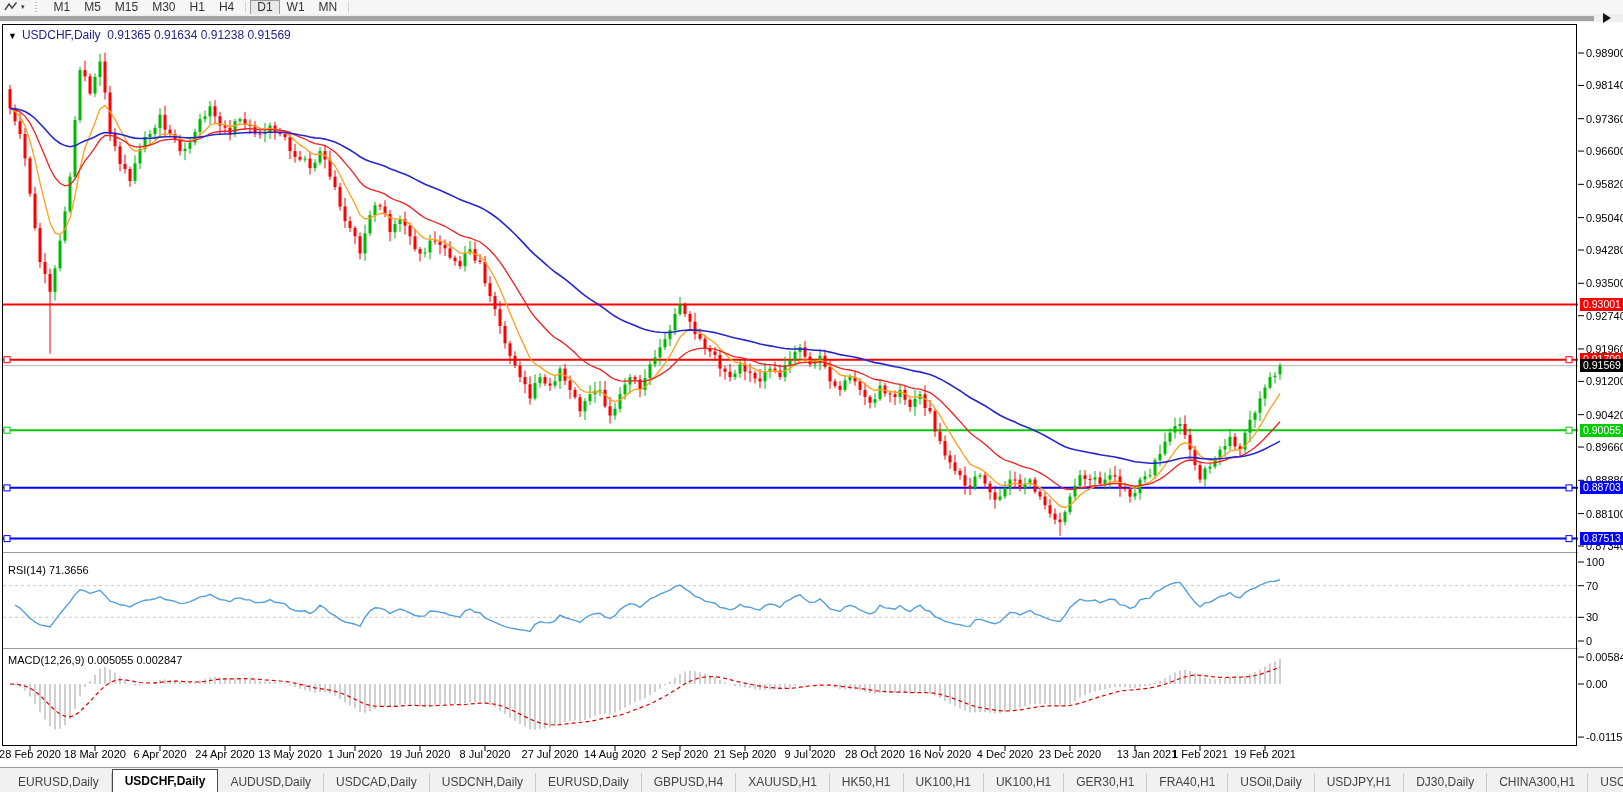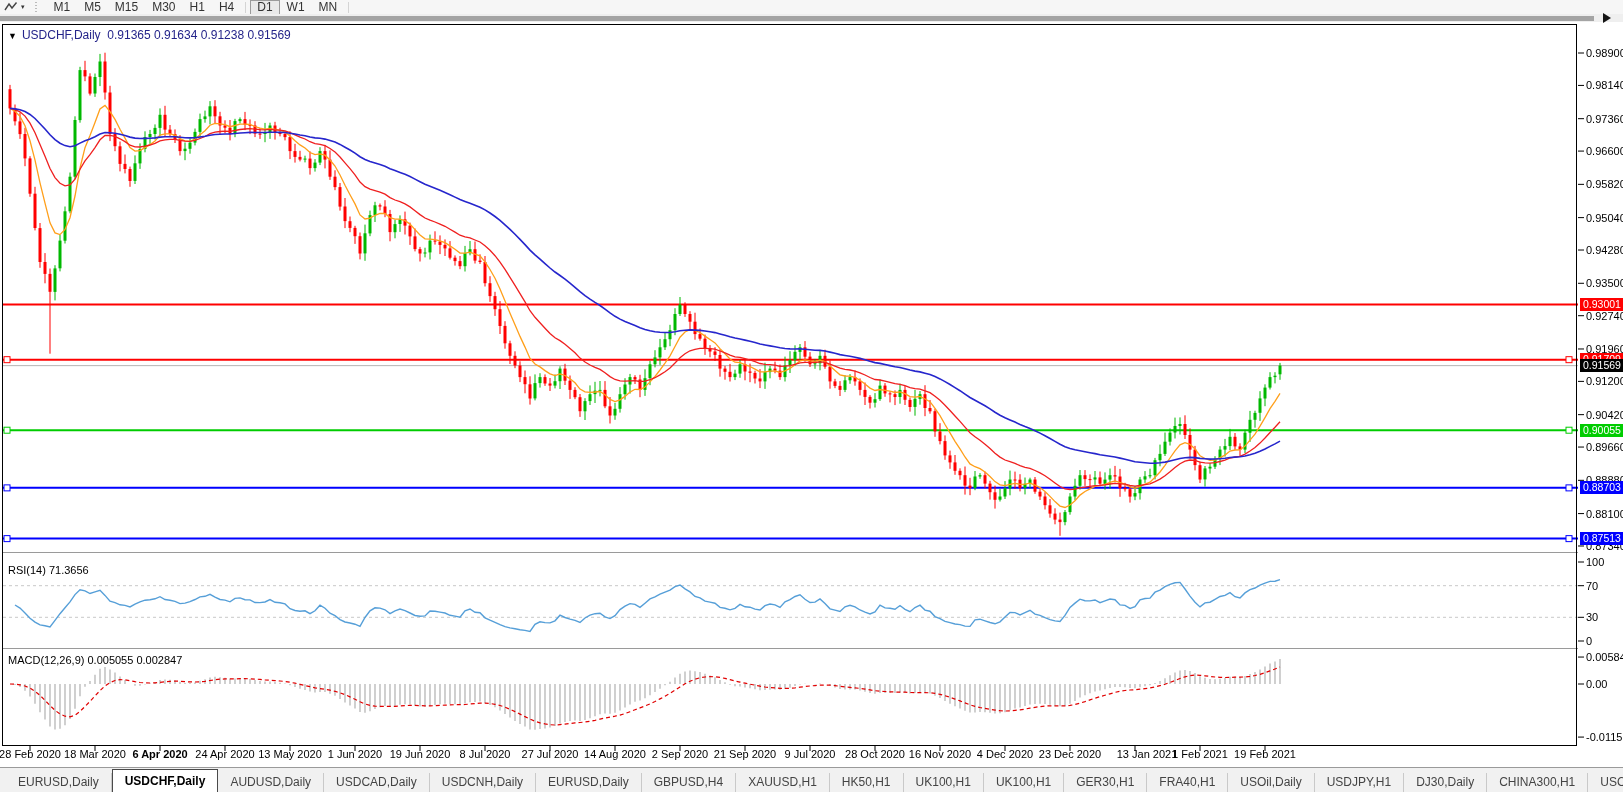--- a/index.html
+++ b/index.html
@@ -973,21 +973,21 @@
     <div class="pxlabel" style="top: 678px;">0.00</div>
     <div class="pxlabel" style="top: 731.089px;">-0.011516</div>
     <div class="ptag" style="top: 298.075px; background: rgb(255, 0, 0);">0.93001</div>
     <div class="ptag" style="top: 353.175px; background: rgb(255, 0, 0);">0.91709</div>
     <div class="ptag" style="top: 423.713px; background: rgb(0, 204, 0);">0.90055</div>
     <div class="ptag" style="top: 481.371px; background: rgb(0, 0, 255);">0.88703</div>
     <div class="ptag" style="top: 532.121px; background: rgb(0, 0, 255);">0.87513</div>
     <div class="ptag" style="top: 359.145px; background: rgb(0, 0, 0);">0.91569</div>
     <div class="dlabel" style="left: -6px;">28 Feb 2020</div>
     <div class="dlabel" style="left: 59px;">18 Mar 2020</div>
-    <div class="dlabel" style="left: 124px; font-weight: bold;">6 Apr 2020</div>
+    <div class="dlabel" style="left: 124px;">6 Apr 2020</div>
     <div class="dlabel" style="left: 189px;">24 Apr 2020</div>
     <div class="dlabel" style="left: 254px;">13 May 2020</div>
     <div class="dlabel" style="left: 319px; text-align: center;">1 Jun 2020</div>
     <div class="dlabel" style="left: 384px;">19 Jun 2020</div>
     <div class="dlabel" style="left: 449px;">8 Jul 2020</div>
     <div class="dlabel" style="left: 514px;">27 Jul 2020</div>
     <div class="dlabel" style="left: 579px;">14 Aug 2020</div>
     <div class="dlabel" style="left: 644px;">2 Sep 2020</div>
     <div class="dlabel" style="left: 709px;">21 Sep 2020</div>
     <div class="dlabel" style="left: 774px;">9 Jul 2020</div>

